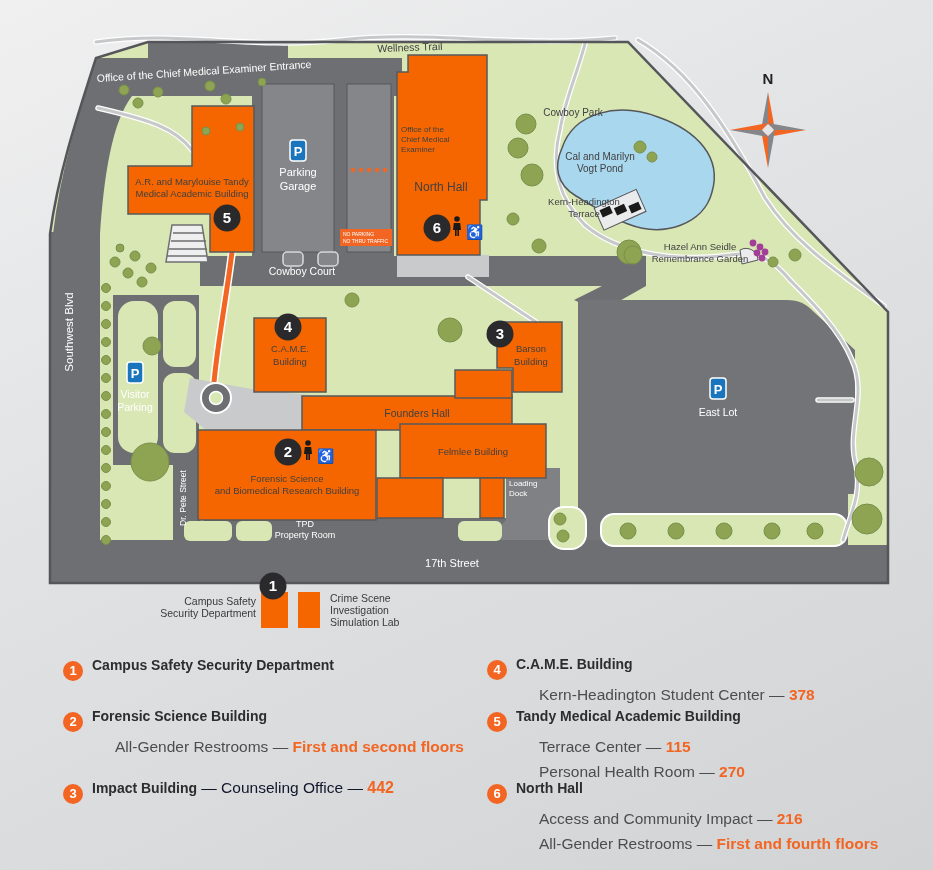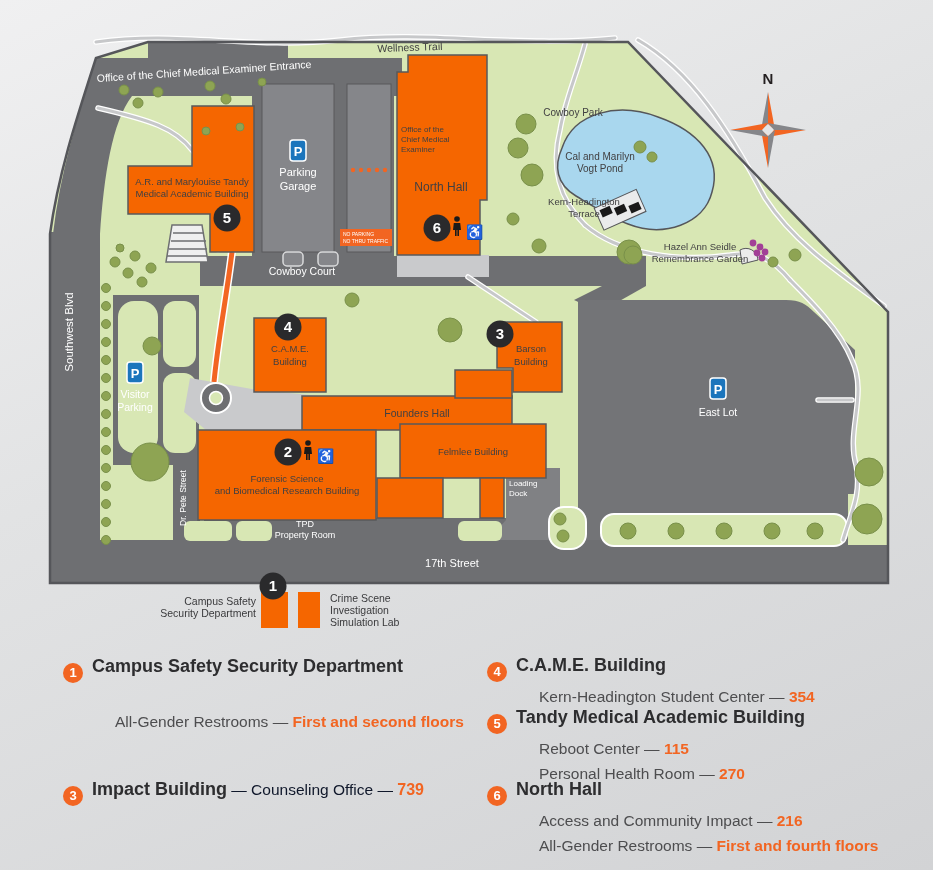--- a/index.html
+++ b/index.html
@@ -15,21 +15,21 @@
   .t-badge{fill:#ffffff;font-weight:bold;font-size:15px;}
   .mid{text-anchor:middle;}
   
   .legend{position:absolute;top:645px;left:0;width:933px;height:225px;}
   .lg-item{position:absolute;white-space:nowrap;}
   .lg-badge{
     display:inline-flex;width:20px;height:20px;border-radius:50%;
     background:#F26522;color:#fff;font-weight:bold;font-size:13px;
     align-items:center;justify-content:center;margin-right:9px;vertical-align:-5px;
   }
-  .lg-title{font-weight:bold;font-size:18px;color:#2D2D2F;}
+  .lg-title{font-weight:bold;font-size:14px;color:#2D2D2F;}
   .lg-mid{font-size:15.5px;color:#0f172a;}
   .lg-sub{font-size:15.5px;color:#4D4D4F;margin-left:52px;margin-top:4px;line-height:21px;}
   .lg-orange{color:#F26522;font-weight:bold;}
 </style>
 </head>
 <body>
 
 <svg width="933" height="645" viewBox="0 0 933 645">
 
   <path d="M148,42 L628,42 L888,312 L888,583 L50,583 L50,234 C58,175 76,120 96,58 Z" fill="#D8E7B4"></path>
@@ -315,35 +315,36 @@
   </g>
 </svg>
 
 <div class="legend">
 
   <div class="lg-item" style="left:63px;top:11px">
     <div class="lg-line"><span class="lg-badge">1</span><span class="lg-title">Campus Safety Security Department</span></div>
   </div>
 
   <div class="lg-item" style="left:63px;top:62px">
+    <div class="lg-line"><span class="lg-badge">2</span><span class="lg-title">Forensic Science Building</span></div>
     <div class="lg-sub"><span>All-Gender Restrooms — </span><span class="lg-orange">First and second floors</span></div>
   </div>
 
   <div class="lg-item" style="left:63px;top:134px">
-    <div class="lg-line"><span class="lg-badge">3</span><span class="lg-title">Impact Building</span><span class="lg-mid"> — Counseling Office — </span><span class="lg-orange">739</span></div>
+    <div class="lg-line"><span class="lg-badge">3</span><span class="lg-title">Impact Building</span><span class="lg-mid"> — Counseling Office — </span><span class="lg-orange">442</span></div>
   </div>
 
   <div class="lg-item" style="left:487px;top:10px">
     <div class="lg-line"><span class="lg-badge">4</span><span class="lg-title">C.A.M.E. Building</span></div>
-    <div class="lg-sub"><span>Kern-Headington Student Center — </span><span class="lg-orange">354</span></div>
+    <div class="lg-sub"><span>Kern-Headington Student Center — </span><span class="lg-orange">378</span></div>
   </div>
 
   <div class="lg-item" style="left:487px;top:62px">
     <div class="lg-line"><span class="lg-badge">5</span><span class="lg-title">Tandy Medical Academic Building</span></div>
-    <div class="lg-sub"><span>Reboot Center — </span><span class="lg-orange">115</span></div>
+    <div class="lg-sub"><span>Terrace Center — </span><span class="lg-orange">115</span></div>
     <div class="lg-sub"><span>Personal Health Room — </span><span class="lg-orange">270</span></div>
   </div>
 
   <div class="lg-item" style="left:487px;top:134px">
     <div class="lg-line"><span class="lg-badge">6</span><span class="lg-title">North Hall</span></div>
     <div class="lg-sub"><span>Access and Community Impact — </span><span class="lg-orange">216</span></div>
     <div class="lg-sub"><span>All-Gender Restrooms — </span><span class="lg-orange">First and fourth floors</span></div>
   </div>
 
 </div>

